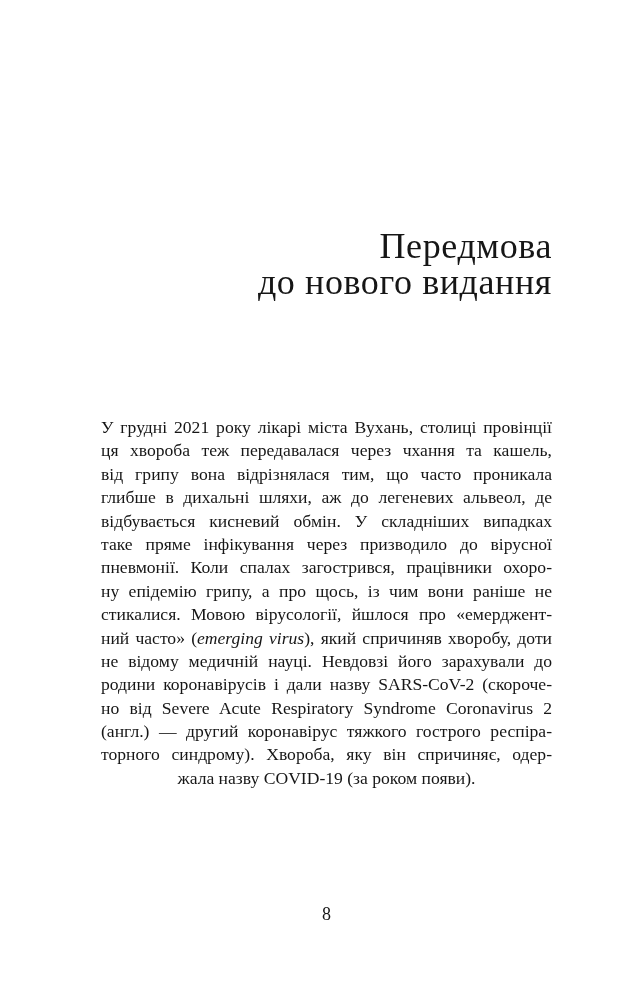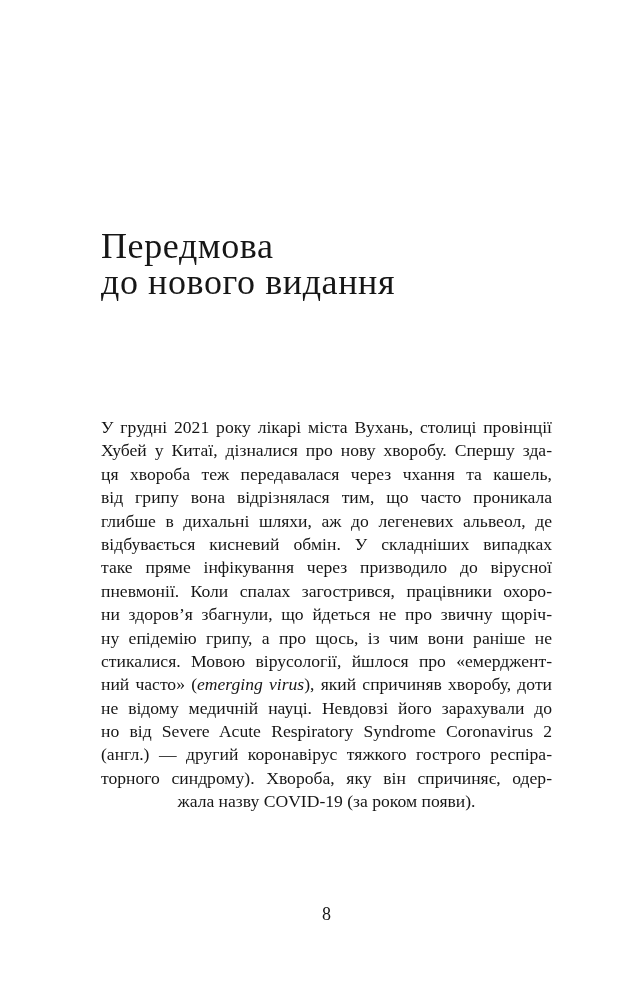--- a/index.html
+++ b/index.html
@@ -16,21 +16,21 @@
     background: var(--bg);
     color: var(--ink);
     font-family: "Liberation Serif", "DejaVu Serif", serif;
     overflow: hidden;
   }
   .heading {
     position: absolute;
     top: 228px;
     left: 101px;
     width: 451px;
-    text-align: left;
+    text-align: right;
     font-size: 36px;
     line-height: 36px;
     letter-spacing: 0.6px;
     font-weight: 400;
   }
   .para {
     position: absolute;
     top: 416px;
     left: 101px;
     width: 451px;
@@ -62,32 +62,31 @@
 
 <div class="page">
 
   <div class="heading">
     <div>Передмова</div>
     <div>до нового видання</div>
   </div>
 
   <div class="para">
     <div class="line">У грудні 2021 року лікарі міста Вухань, столиці провінції</div>
-    <div class="line">Хубей у Китаї, дізналися про нову хворобу. Спершу зда-</div>
     <div class="line">ця хвороба теж передавалася через чхання та кашель,</div>
     <div class="line">від грипу вона відрізнялася тим, що часто проникала</div>
     <div class="line">глибше в дихальні шляхи, аж до легеневих альвеол, де</div>
     <div class="line">відбувається кисневий обмін. У складніших випадках</div>
     <div class="line">таке пряме інфікування через призводило до вірусної</div>
     <div class="line">пневмонії. Коли спалах загострився, працівники охоро-</div>
-    <div class="line">ни здоров’я збагнули, що йдеться не про звичну щоріч-</div>
     <div class="line">ну епідемію грипу, а про щось, із чим вони раніше не</div>
     <div class="line">стикалися. Мовою вірусології, йшлося про «емерджент-</div>
     <div class="line"><span>ний часто» (</span><span class="it">emerging virus</span><span>), який спричиняв хворобу, доти</span></div>
     <div class="line">не відому медичній науці. Невдовзі його зарахували до</div>
+    <div class="line">родини коронавірусів і дали назву SARS-CoV-2 (скороче-</div>
     <div class="line">но від Severe Acute Respiratory Syndrome Coronavirus 2</div>
     <div class="line">(англ.) — другий коронавірус тяжкого гострого респіра-</div>
     <div class="line">торного синдрому). Хвороба, яку він спричиняє, одер-</div>
     <div class="line last">жала назву COVID-19 (за роком появи).</div>
   </div>
 
   <div class="pagenum">8</div>
 
 </div>
 

